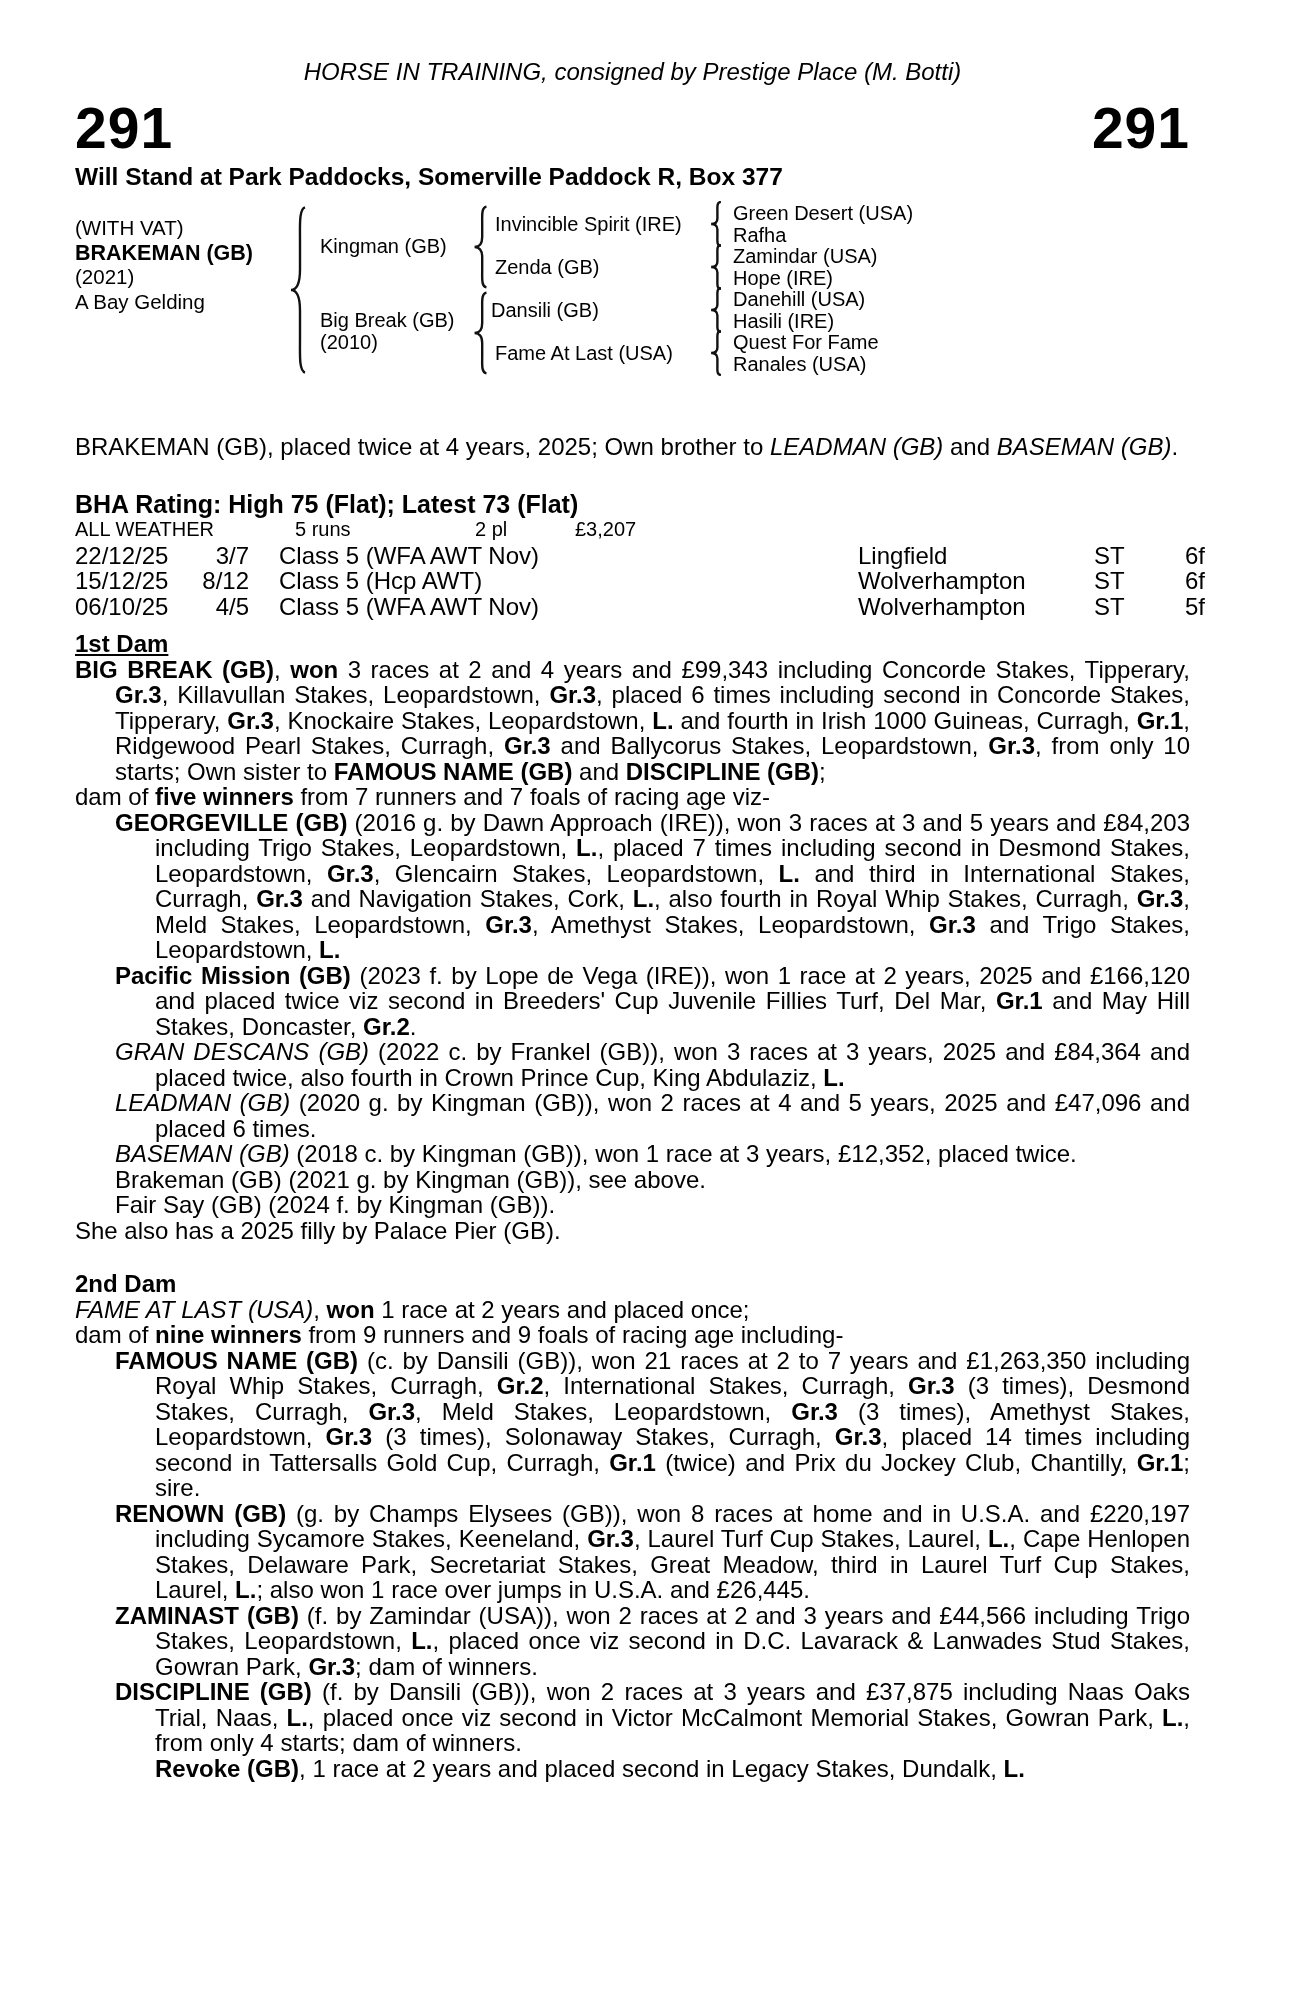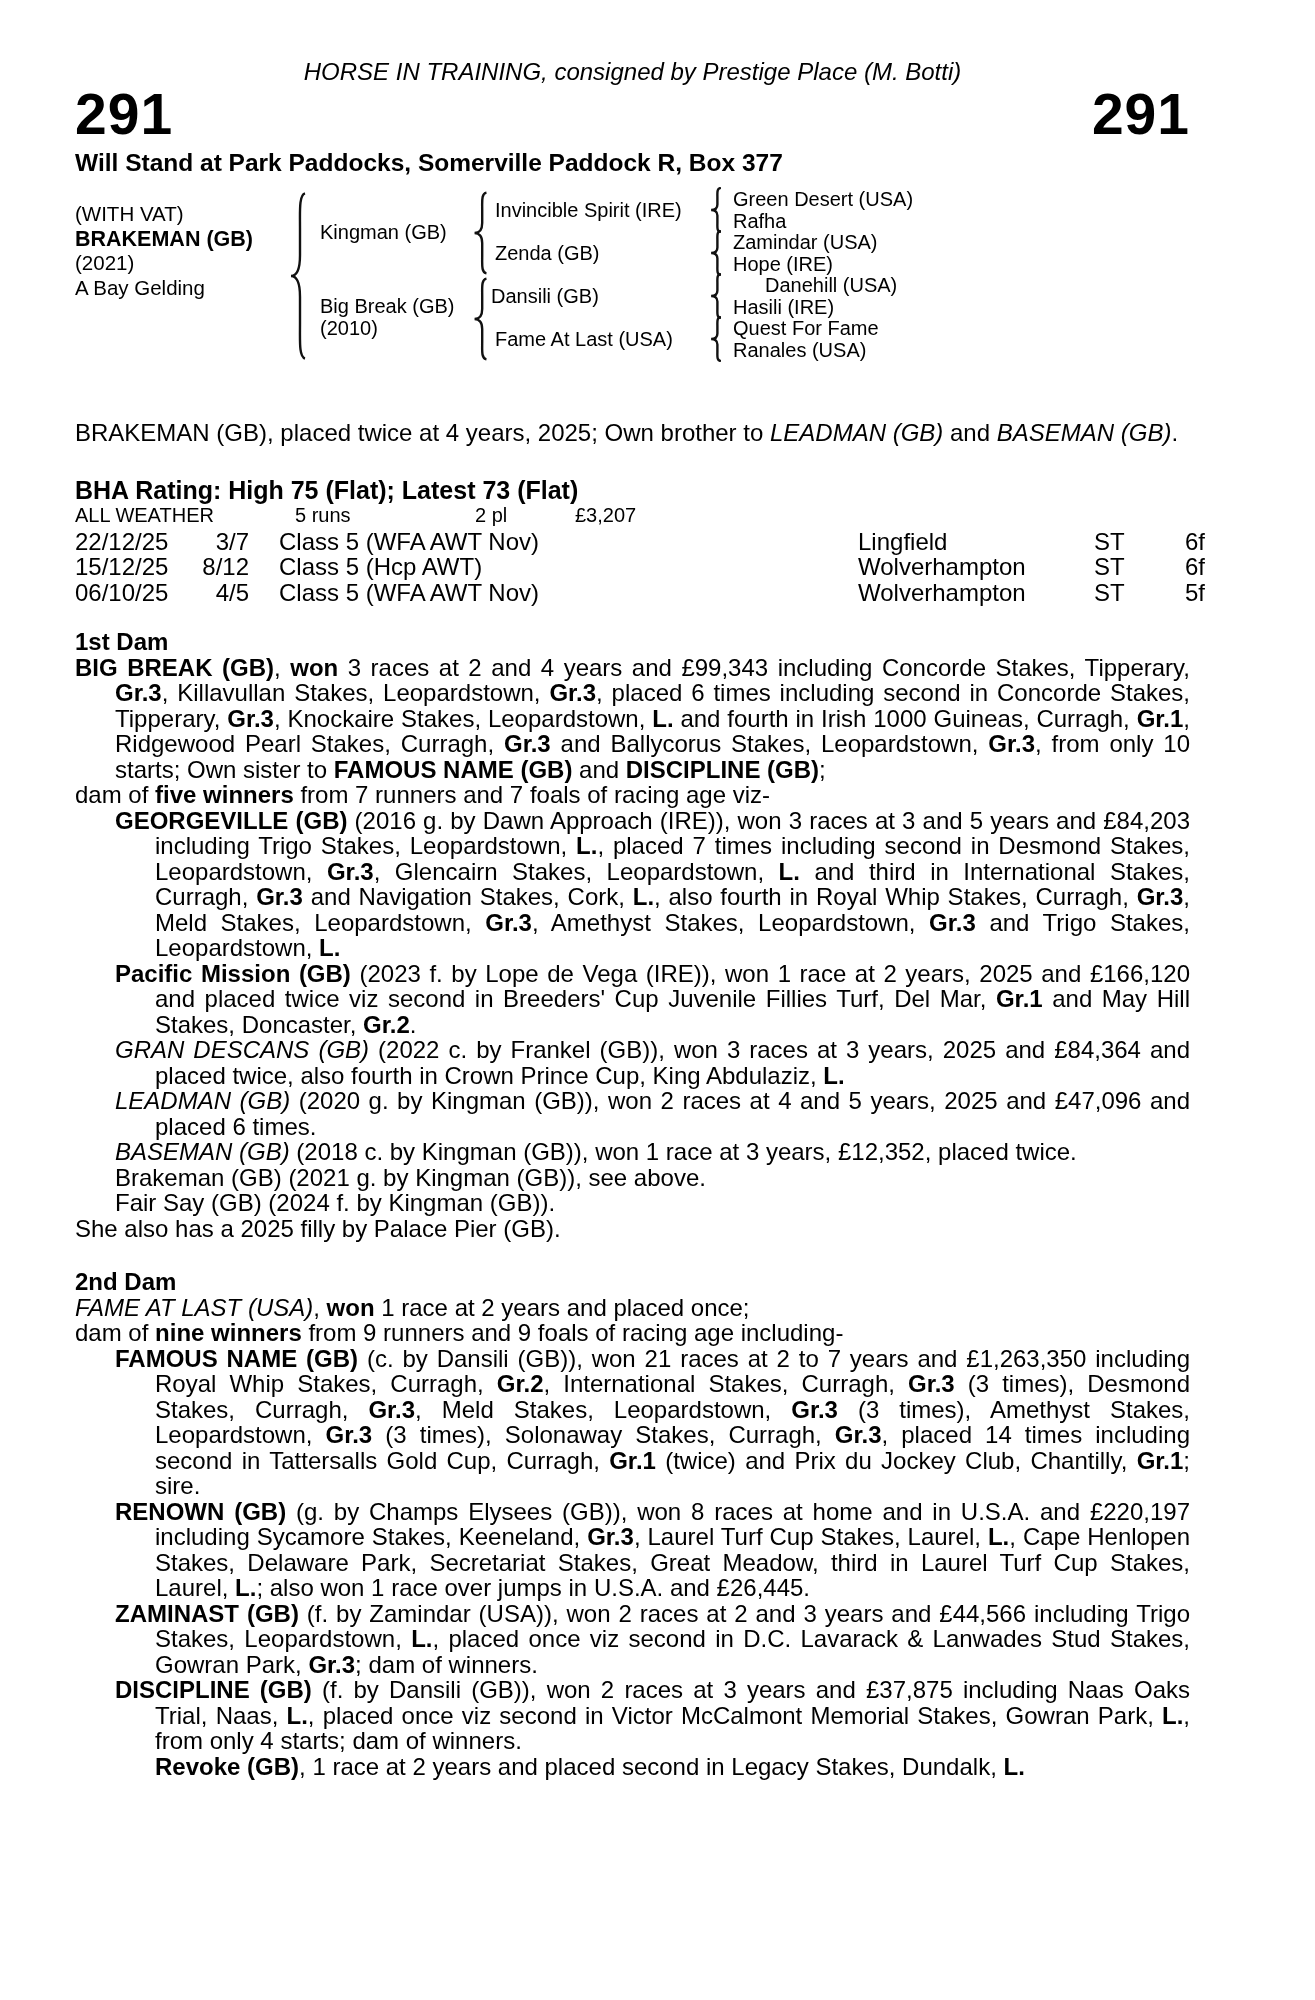--- a/index.html
+++ b/index.html
@@ -6,21 +6,21 @@
   html,body { background:#ffffff; }
   body {
     width:1315px; height:2000px; overflow:hidden;
     font-family:"Liberation Sans", sans-serif;
     color:#000;
   }
   .page { padding:58px 125px 0 75px; }
 
   .title { font-style:italic; font-size:24px; line-height:27px; text-align:center; }
 
-  .lot-row { display:flex; justify-content:space-between; align-items:flex-start; margin-top:2px; }
+  .lot-row { display:flex; justify-content:space-between; align-items:flex-start; margin-top:16px; }
   .lot { font-weight:bold; font-size:57px; line-height:54px; letter-spacing:1px; }
 
   .stand { font-weight:bold; font-size:24.5px; line-height:27px; margin-top:8px; }
 
   
   .pedigree { position:relative; height:178px; margin-top:12px; font-size:20px; }
   .ped-item { position:absolute; line-height:21.5px; white-space:nowrap; }
   .ped-col1 { position:absolute; left:0; top:14px; line-height:24.5px; font-size:20.5px; white-space:nowrap; }
   .ped-col1 .pname { font-weight:bold; font-size:21.5px; }
   .brace { position:absolute; }
@@ -40,21 +40,21 @@
   .l3-head { margin-top:30px; font-size:24px; line-height:25.5px; }
   .l3-head .b { font-weight:bold; }
   .l3-head .i { font-style:italic; margin-left:9px; }
 
   .start-row { display:grid; grid-template-columns:110px 48px 577px 220px 75px auto;
                font-size:24px; line-height:25.5px;gap:16px; }
   .c-pos { text-align:right; }
   .c-race { padding-left:14px; }
 
   .dam-head { font-weight:bold; font-size:24px; line-height:25.5px; margin-top:28px; }
-  .dam-head.first { margin-top:24px; }
+  .dam-head.first { margin-top:12px;text-decoration:underline; }
 </style>
 </head>
 <body>
 
 <div class="page">
 
   <div class="title">HORSE IN TRAINING, consigned by Prestige Place (M. Botti)</div>
 
   <div class="lot-row">
     <div class="lot">291</div>
@@ -103,21 +103,21 @@
       <path d="M 17 2 C 11 3 12 12 12 22 L 12 38 C 12 47 8 50 3 50 C 8 50 12 53 12 62 L 12 78 C 12 88 11 97 17 98"></path>
     </svg>
     <svg class="brace" style="left:634px;top:128px;" width="14" height="46" viewBox="0 0 20 100" preserveAspectRatio="none">
       <path d="M 17 2 C 11 3 12 12 12 22 L 12 38 C 12 47 8 50 3 50 C 8 50 12 53 12 62 L 12 78 C 12 88 11 97 17 98"></path>
     </svg>
 
     <div class="ped-item" style="left:658px;top:1px;">Green Desert (USA)</div>
     <div class="ped-item" style="left:658px;top:22.5px;">Rafha</div>
     <div class="ped-item" style="left:658px;top:44px;">Zamindar (USA)</div>
     <div class="ped-item" style="left:658px;top:65.5px;">Hope (IRE)</div>
-    <div class="ped-item" style="left:690px;top:87px;">Danehill (USA)</div>
+    <div class="ped-item" style="left:658px;top:87px;">Danehill (USA)</div>
     <div class="ped-item" style="left:658px;top:108.5px;">Hasili (IRE)</div>
     <div class="ped-item" style="left:658px;top:130px;">Quest For Fame</div>
     <div class="ped-item" style="left:658px;top:151.5px;">Ranales (USA)</div>
   </div>
 
   <div class="para ind1 desc"><span>BRAKEMAN (GB), placed twice at 4 years, 2025; Own brother to </span><i>LEADMAN (GB)</i><span> and </span><i>BASEMAN (GB)</i><span>.</span></div>
 
   <div class="bha">BHA Rating: High 75 (Flat); Latest 73 (Flat)</div>
   <div class="aw-row">
     <div>ALL WEATHER</div>

